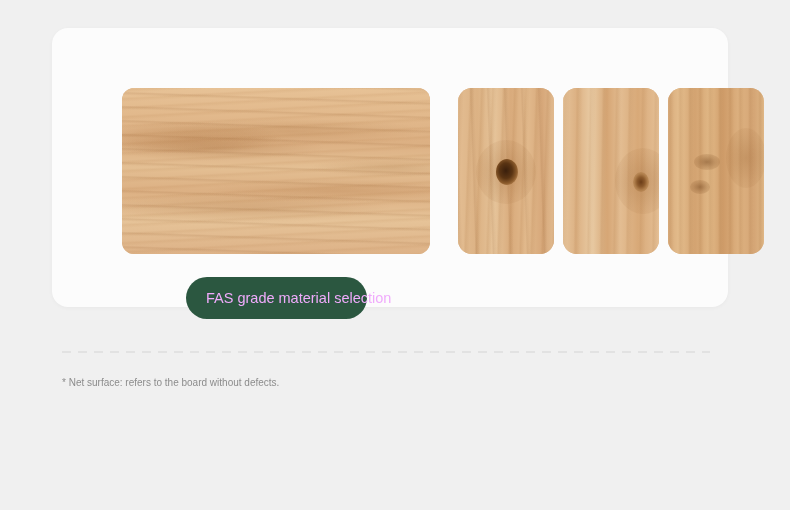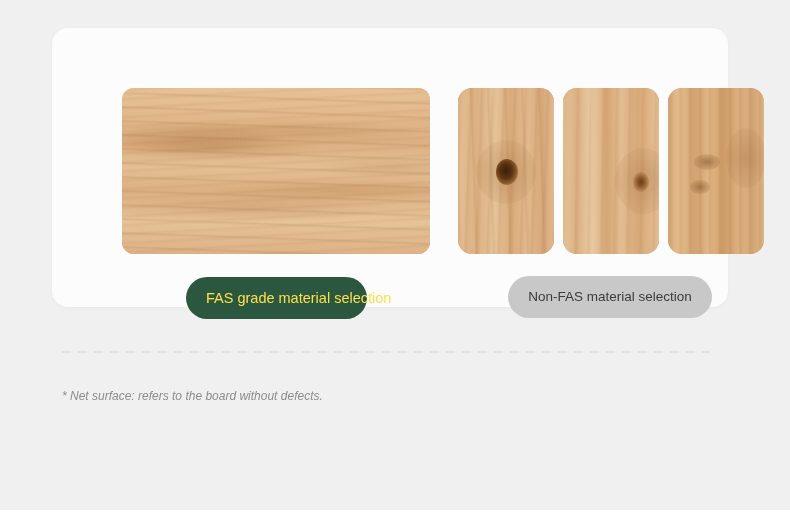--- a/index.html
+++ b/index.html
@@ -223,21 +223,21 @@
   #pill-fas {
     left: 134px;
     top: 249px;
     width: 181px;
     height: 42px;
     background: #2b5740;
     padding-left: 20px;
     padding-right: 8px;
   }
   #pill-fas .pill-text {
-    color: #fde047;
+    color: #f0abfc;
     font-size: 14.5px;
     line-height: 16px;
     white-space: nowrap;
   }
   #pill-nonfas {
     left: 456px;
     top: 248px;
     width: 204px;
     height: 42px;
     background: #c8c8c8;
@@ -274,24 +274,22 @@
   }
   .note-main {
     color: #8c8c8c;
     font-size: 13.5px;
     line-height: 25px;
     letter-spacing: 0.1px;
     width: 682px;
   }
   .note-sub {
     color: #8c8c8c;
-    font-size: 12px;
+    font-size: 10px;
     line-height: 18px;
-    margin-top: 13px;
-    font-style: italic;
   }
 </style>
 </head>
 <body>
 
 <div id="stage">
 
   <div id="page-bg"></div>
 
   <div id="card">
@@ -317,23 +315,20 @@
       <div class="wood-v wood-v-3"></div>
       <div class="knot knot-faint" style="left:26px; top:66px; width:26px; height:16px;"></div>
       <div class="knot knot-faint" style="left:22px; top:92px; width:20px; height:14px;"></div>
       <div class="knot-halo" style="left:58px; top:40px; width:40px; height:60px;"></div>
     </div>
 
     <div class="pill" id="pill-fas">
       <span class="pill-text">FAS grade material selection</span>
     </div>
 
-    <div class="pill" id="pill-nonfas">
-      <span class="pill-text">Non-FAS material selection</span>
-    </div>
 
   </div>
 
   <div id="divider"></div>
 
   <div id="notes">
     <div class="note-sub">* Net surface: refers to the board without defects.</div>
   </div>
 
 </div>

